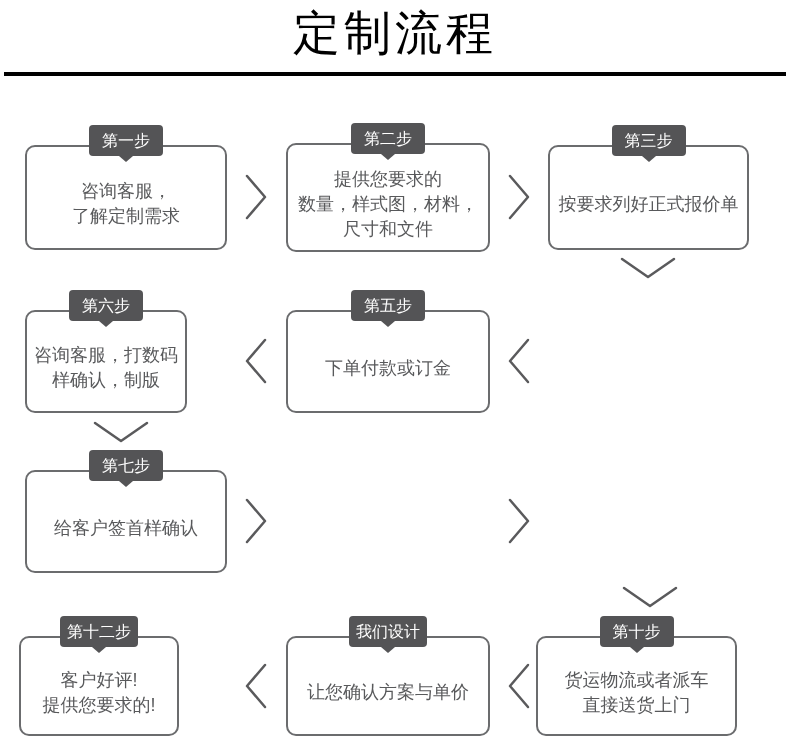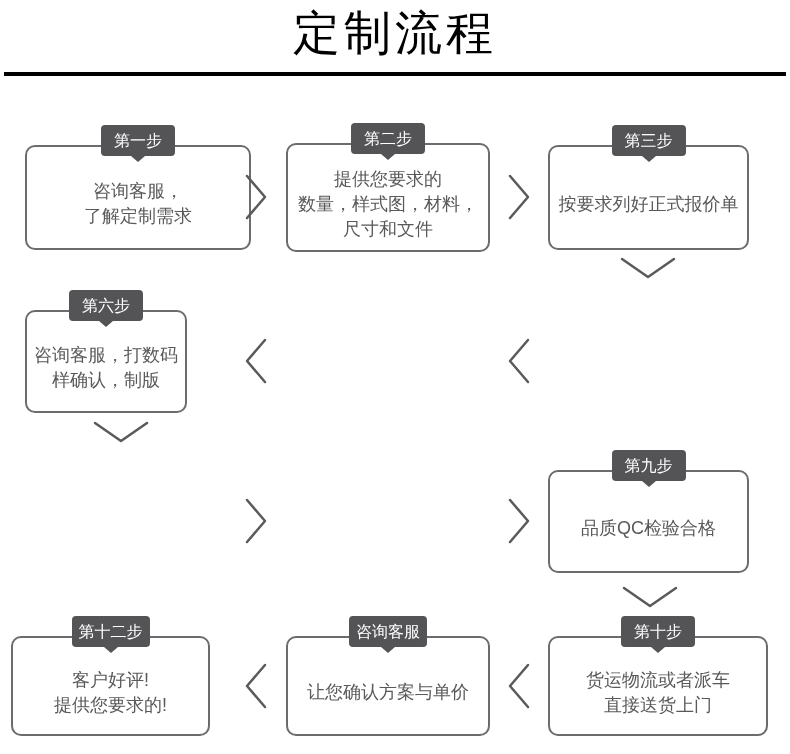--- a/index.html
+++ b/index.html
@@ -43,21 +43,21 @@
   }
 </style>
 </head>
 <body>
 
 <div class="canvas">
 
   <div class="page-title">定制流程</div>
   <div class="divider"></div>
 
-  <div class="step" style="left:25px;top:145px;width:226px;height:105px">
+  <div class="step" style="left:25px;top:145px;width:202px;height:105px">
     <div class="box"></div>
     <div class="badge">第一步</div>
     <div class="step-text">咨询客服，
 了解定制需求</div>
   </div>
   <div class="step" style="left:548px;top:145px;width:201px;height:105px">
     <div class="box"></div>
     <div class="badge">第三步</div>
     <div class="step-text">按要求列好正式报价单</div>
   </div>
@@ -84,71 +84,76 @@
         <polyline points="2,2 28,20 54,2"></polyline>
       </svg>
   </div>
 
   <div class="step" style="left:25px;top:310px;width:162px;height:103px">
     <div class="box"></div>
     <div class="badge">第六步</div>
     <div class="step-text">咨询客服，打数码
 样确认，制版</div>
   </div>
+  <div class="step" style="left:286px;top:310px;width:204px;height:103px">
+    <div class="box"></div>
+    <div class="badge">第五步</div>
+    <div class="step-text">下单付款或订金</div>
+  </div>
 
   <div class="arrow" style="left:245px;top:338px">
     <svg width="22" height="46" viewBox="0 0 22 46">
         <polyline points="20,2 2,23 20,44"></polyline>
       </svg>
   </div>
   <div class="arrow" style="left:508px;top:338px">
     <svg width="22" height="46" viewBox="0 0 22 46">
         <polyline points="20,2 2,23 20,44"></polyline>
       </svg>
   </div>
   <div class="arrow" style="left:93px;top:421px">
     <svg width="56" height="22" viewBox="0 0 56 22">
         <polyline points="2,2 28,20 54,2"></polyline>
       </svg>
   </div>
 
-  <div class="step" style="left:548px;top:470px;width:201px;height:103px">
+  <div class="step" style="left:25px;top:470px;width:202px;height:103px">
     <div class="box"></div>
-    <div class="badge">第九步</div>
-    <div class="step-text">品质QC检验合格</div>
+    <div class="badge">第七步</div>
+    <div class="step-text">给客户签首样确认</div>
   </div>
 
   <div class="arrow" style="left:245px;top:498px">
     <svg width="22" height="46" viewBox="0 0 22 46">
         <polyline points="2,2 20,23 2,44"></polyline>
       </svg>
   </div>
   <div class="arrow" style="left:508px;top:498px">
     <svg width="22" height="46" viewBox="0 0 22 46">
         <polyline points="2,2 20,23 2,44"></polyline>
       </svg>
   </div>
   <div class="arrow" style="left:622px;top:586px">
     <svg width="56" height="22" viewBox="0 0 56 22">
         <polyline points="2,2 28,20 54,2"></polyline>
       </svg>
   </div>
 
-  <div class="step" style="left:11px;top:636px;width:199px;height:100px">
+  <div class="step" style="left:19px;top:636px;width:160px;height:100px">
     <div class="box"></div>
     <div class="badge">第十二步</div>
     <div class="step-text">客户好评!
 提供您要求的!</div>
   </div>
   <div class="step" style="left:286px;top:636px;width:204px;height:100px">
     <div class="box"></div>
-    <div class="badge">咨询客服</div>
+    <div class="badge">我们设计</div>
     <div class="step-text">让您确认方案与单价</div>
   </div>
-  <div class="step" style="left:548px;top:636px;width:220px;height:100px">
+  <div class="step" style="left:536px;top:636px;width:201px;height:100px">
     <div class="box"></div>
     <div class="badge">第十步</div>
     <div class="step-text">货运物流或者派车
 直接送货上门</div>
   </div>
 
   <div class="arrow" style="left:245px;top:663px">
     <svg width="22" height="46" viewBox="0 0 22 46">
         <polyline points="20,2 2,23 20,44"></polyline>
       </svg>

